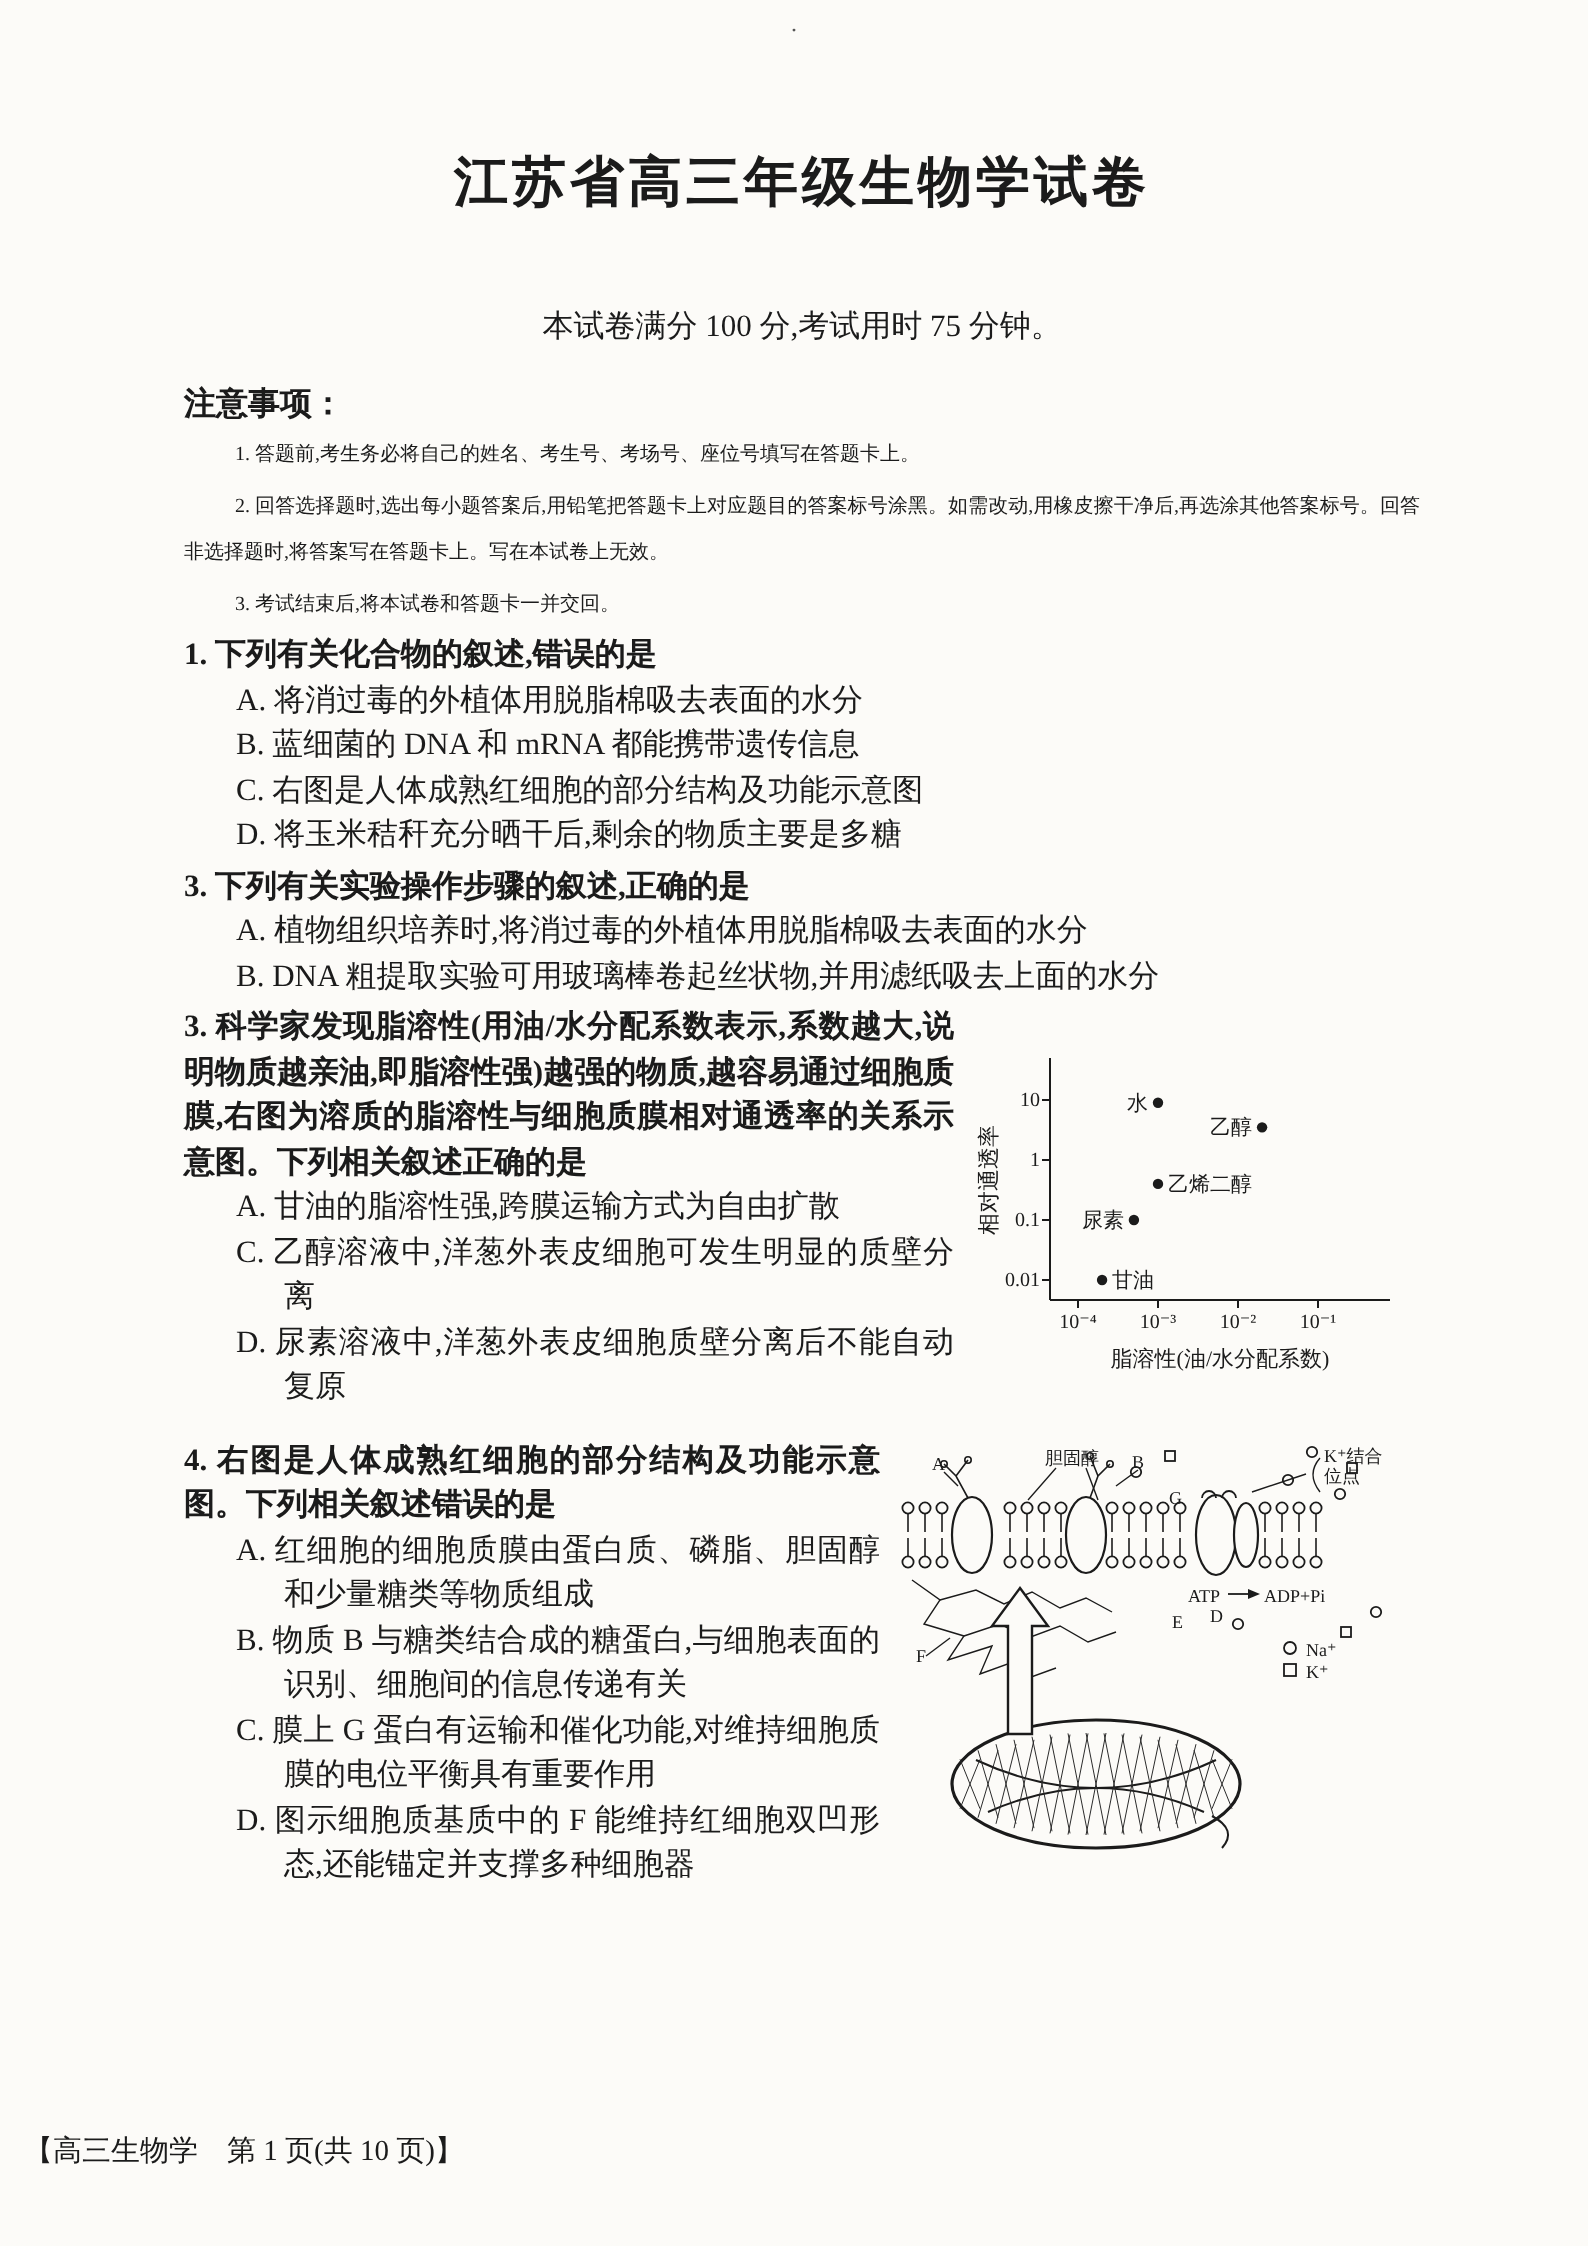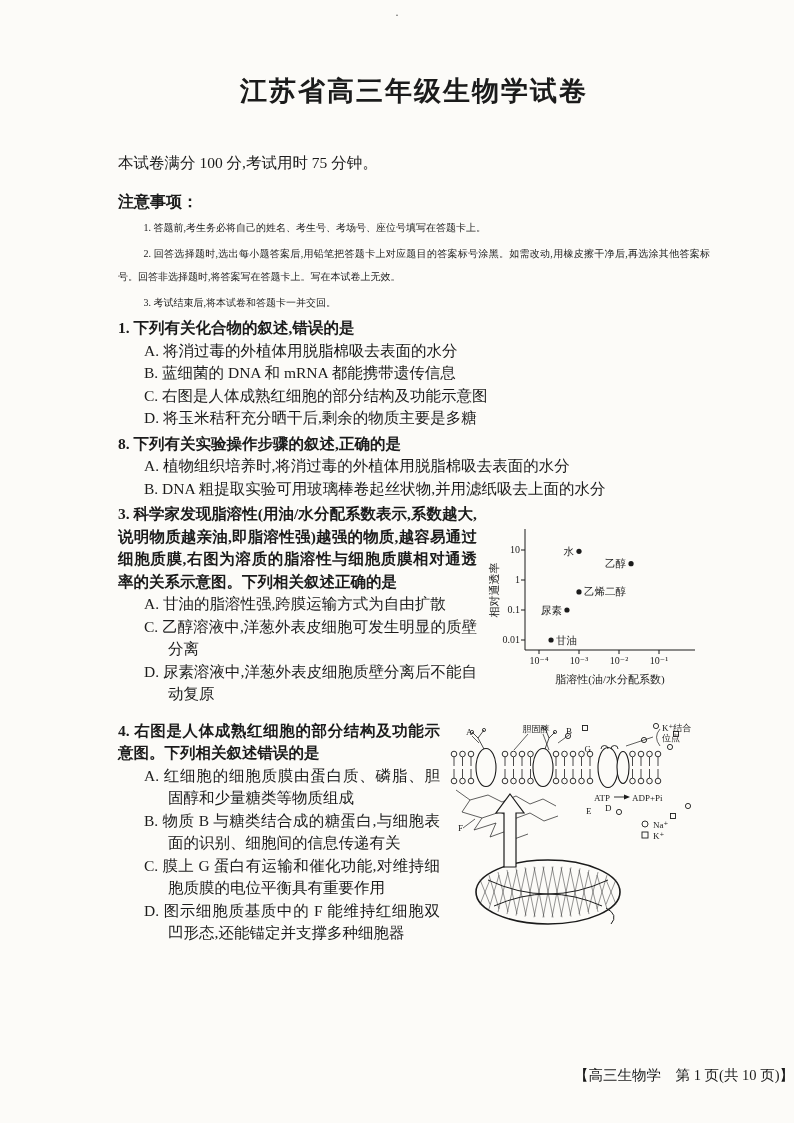--- a/index.html
+++ b/index.html
@@ -1,32 +1,32 @@
 <!DOCTYPE html>
 <html><head>
 <meta charset="utf-8">
 <style>
   html,body{margin:0;padding:0;}
   body{width:794px;height:1123px;background:#fcfbf8;}
   .page{position:relative;width:794px;height:1123px;overflow:hidden;
         font-family:"Liberation Serif","DejaVu Serif",serif;color:#1b1b1b;}
-  .content{padding:0 84px 0 118px;}
+  .content{padding:0 84px 0 92px;}
   .corner-mark{text-align:center;font-size:12px;padding-top:8px;color:#555;}
   .title{margin:50px 0 0;text-align:center;font-size:27px;font-weight:700;letter-spacing:2px;}
-  .exam-info{margin:44px 0 0;font-size:15.5px;}
+  .exam-info{margin:44px 0 0;text-align:center;font-size:15.5px;}
   .notice-heading{margin:18px 0 0;font-size:16px;font-weight:700;}
   .notice{margin:3px 0 0;font-size:10px;line-height:23px;text-indent:2.55em;text-align:justify;}
   .section-heading{margin:15px 0 5px;font-size:15.5px;font-weight:700;}
   .question{margin-top:3px;}
   .stem{font-size:15.5px;line-height:22.5px;margin:0;text-align:justify;font-weight:bold;}
   .opt{font-size:15.5px;line-height:22.5px;margin:0;padding-left:50px;text-indent:-24px;text-align:justify;}
   .chart-float{float:right;width:223px;margin:2px 0 2px 10px;}
   .diagram-float{float:right;width:262px;margin:0 0 2px 8px;}
   .q4{clear:both;margin-top:14px;}
-  .footer{position:absolute;left:0;right:0;bottom:38px;text-align:right;font-size:14.5px;margin-top:37px;}
+  .footer{position:absolute;left:12px;right:0;bottom:38px;text-align:left;font-size:14.5px;margin-top:37px;}
   svg text{font-family:"Liberation Serif","DejaVu Serif",serif;fill:#1b1b1b;}
   svg .tick text{font-size:10px;}
   svg .c-lab{font-size:10.5px;}
   svg .axis-title{font-size:11px;}
   svg .dlab text{font-size:9px;}
   figure{margin:0;}
 </style>
 </head>
 <body>
 
@@ -45,21 +45,21 @@
 
     <div class="question">
       <p class="stem">1. 下列有关化合物的叙述,错误的是</p>
       <p class="opt">A. 将消过毒的外植体用脱脂棉吸去表面的水分</p>
       <p class="opt">B. 蓝细菌的 DNA 和 mRNA 都能携带遗传信息</p>
       <p class="opt">C. 右图是人体成熟红细胞的部分结构及功能示意图</p>
       <p class="opt">D. 将玉米秸秆充分晒干后,剩余的物质主要是多糖</p>
     </div>
 
     <div class="question">
-      <p class="stem">8. 下列有关实验操作步骤的叙述,正确的是</p>
+      <p class="stem">3. 下列有关实验操作步骤的叙述,正确的是</p>
       <p class="opt">A. 植物组织培养时,将消过毒的外植体用脱脂棉吸去表面的水分</p>
       <p class="opt">B. DNA 粗提取实验可用玻璃棒卷起丝状物,并用滤纸吸去上面的水分</p>
     </div>
 
     <div class="question">
       <figure class="chart-float">
         <svg viewBox="0 0 215 192" width="215" height="192">
           <g stroke="#1b1b1b" stroke-width="1">
             <line x1="38" y1="24" x2="38" y2="145"></line>
             <line x1="38" y1="145" x2="208" y2="145"></line>

